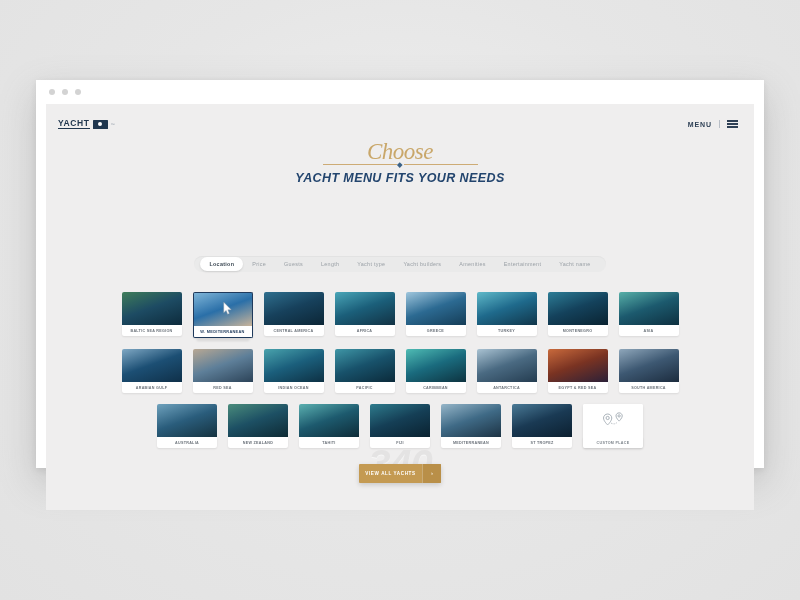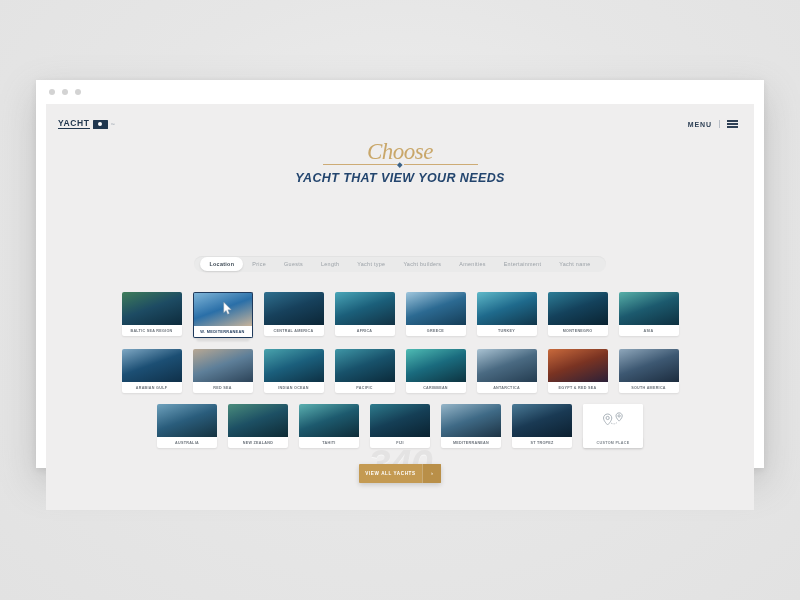--- a/index.html
+++ b/index.html
@@ -331,21 +331,21 @@
       </div>
     </div>
 
     <div class="hero">
       <div class="hero-script">Choose</div>
       <div class="hero-rule">
         <span class="hero-diamond">
             <i></i>
           </span>
       </div>
-      <div class="hero-sub">YACHT THAT VIEW YOUR NEEDS</div>
+      <div class="hero-sub">YACHT MENU FITS YOUR NEEDS</div>
     </div>
 
     <div class="filters">
       <div class="filter-track" id="filter-track">
           <div class="pill active">Location</div>
           <div class="pill">Price</div>
           <div class="pill">Guests</div>
           <div class="pill">Length</div>
           <div class="pill">Yacht type</div>
           <div class="pill">Yacht builders</div>

